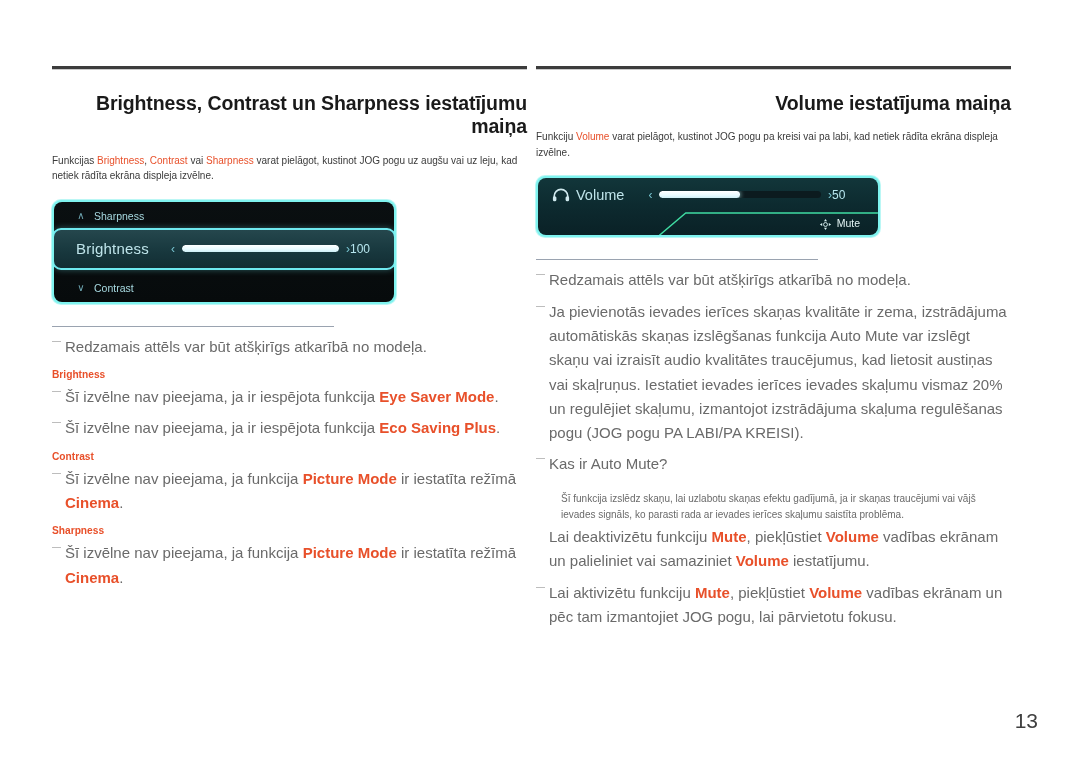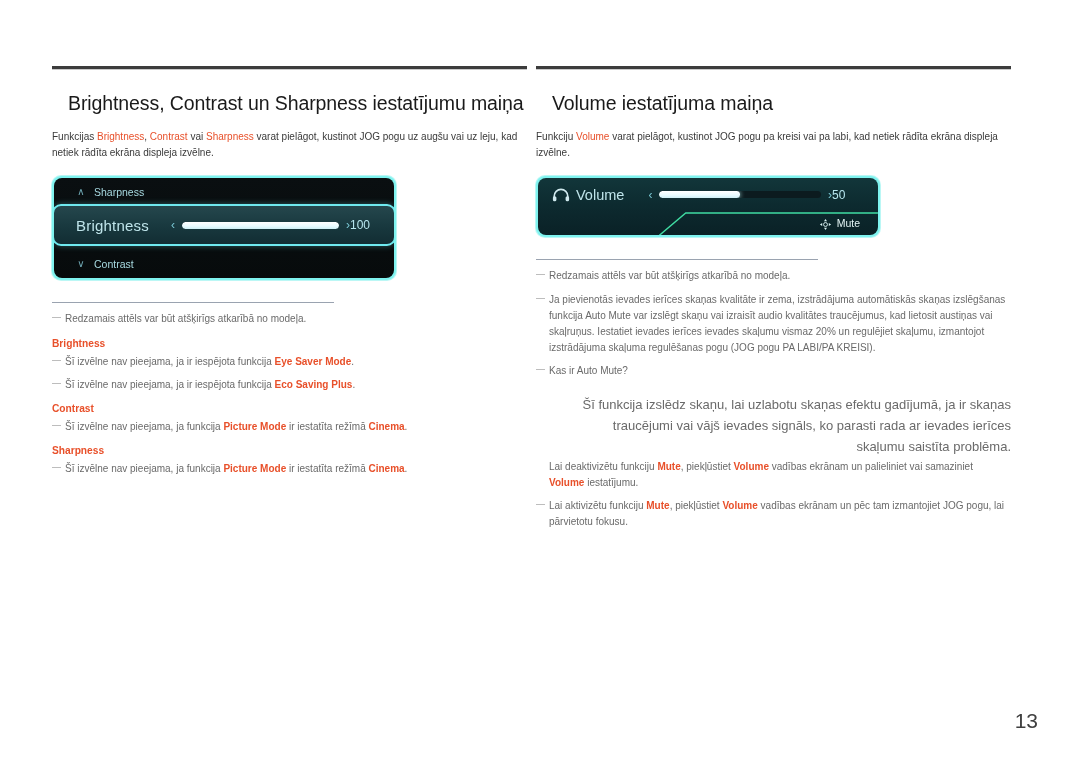--- a/index.html
+++ b/index.html
@@ -31,25 +31,26 @@
 
   .top-rule {
     height: 3px;
     background: #3c3c3c;
     border-bottom: 1px solid #c9c9c9;
     width: 100%;
   }
 
   h1.section-title {
     font-size: 19.5px;
-    font-weight: normal;
+    font-weight: bold;
     color: #1a1a1a;
-    margin: 22px 0 14px 16px;
+    margin: 22px 0 14px 0;
     letter-spacing: -0.1px;
     line-height: 1.2;
+    text-align: right;
   }
 
   p.intro {
     font-size: 10px;
     line-height: 1.55;
     color: #3a3a3a;
     margin: 0 0 16px 0;
   }
 
   .hl { color: #e8502a; }
@@ -201,44 +202,43 @@
   .note-rule {
     height: 1px;
     background: #9aa3b0;
     margin: 22px 0 8px 0;
   }
   .note-rule.left  { width: 282px; }
   .note-rule.right { width: 282px; }
 
   .note {
     position: relative;
+    font-size: 15px;
+    line-height: 1.62;
+    color: #6a6a6a;
+    margin: 0 0 7px 0;
+    padding-left: 13px;
+  }
+  .note::before {
+    content: "―";
+    position: absolute;
+    left: 0;
+    top: -1px;
+    color: #9a9a9a;
+    font-size: 9px;
+  }
+  .note.nodash { padding-left: 13px; }
+  .note.nodash::before { content: ""; }
+
+  .note-sub {
     font-size: 10px;
     line-height: 1.62;
     color: #6a6a6a;
     margin: 0 0 7px 0;
-    padding-left: 13px;
-  }
-  .note::before {
-    content: "―";
-    position: absolute;
-    left: 0;
-    top: -1px;
-    color: #9a9a9a;
-    font-size: 9px;
-  }
-  .note.nodash { padding-left: 13px; }
-  .note.nodash::before { content: ""; }
-
-  .note-sub {
-    font-size: 13px;
-    line-height: 1.62;
-    color: #6a6a6a;
-    margin: 0 0 7px 0;
     padding-left: 25px;
-    text-align: right;
   }
 
   .note-head {
     font-size: 10.2px;
     font-weight: bold;
     color: #e8502a;
     margin: 10px 0 5px 0;
   }
 
   .page-number {

